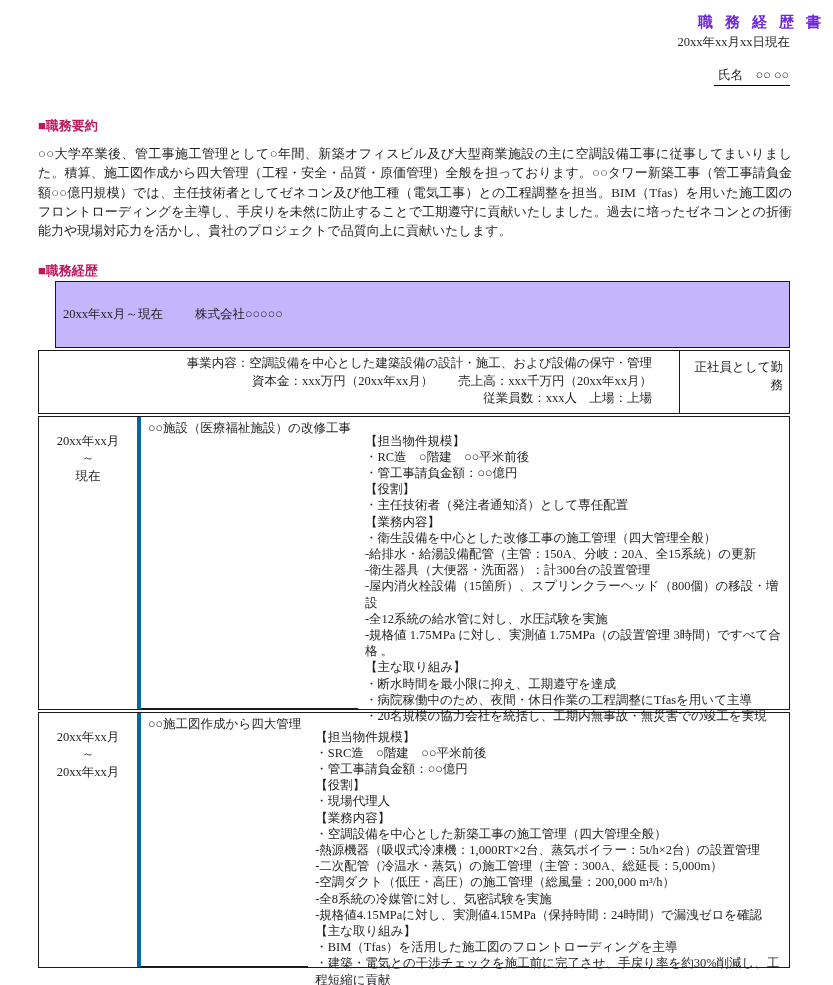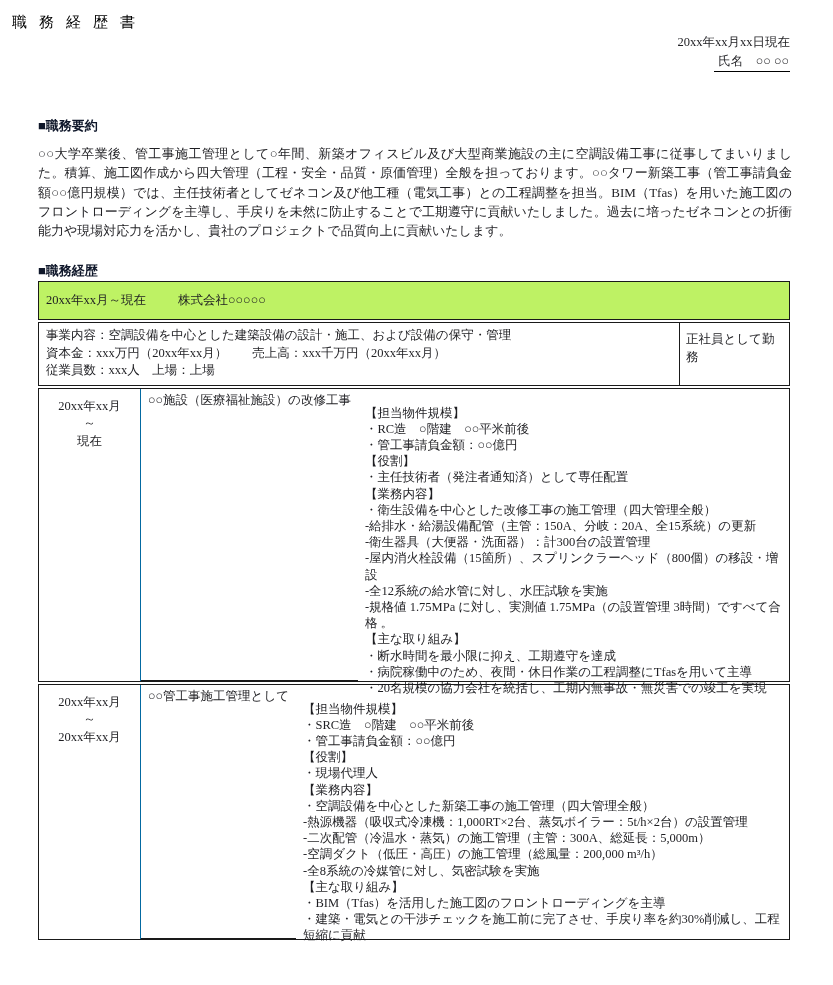--- a/index.html
+++ b/index.html
@@ -5,67 +5,67 @@
   html,body{margin:0;padding:0;}
   body{
     width:833px;height:985px;background:#ffffff;color:#1e1e22;
     font-family:"Liberation Serif","DejaVu Serif",serif;
     overflow:hidden;
   }
   .page{position:relative;width:833px;height:985px;background:#fff;}
 
   .doc-title{
     position:absolute;top:13px;left:0;width:100%;
-    text-align:left;font-size:15px;letter-spacing:12px;text-indent:12px;
-    font-weight:normal;color:#000000;
+    text-align:right;font-size:15px;letter-spacing:12px;text-indent:12px;
+    font-weight:bold;color:#6d28d9;
   }
   .head-right{
     position:absolute;top:34px;right:43px;text-align:right;
     font-size:12.5px;line-height:17px;
   }
   .name-line{
     display:inline-block;border-bottom:1px solid #000;
-    padding:0 1px 1px 4px;margin-top:2px;
+    padding:0 1px 1px 4px;margin-top:16px;
   }
 
   .sec-heading{
-    position:absolute;left:38px;font-size:13px;font-weight:bold;color:#0f172a;
+    position:absolute;left:38px;font-size:13px;font-weight:bold;color:#be185d;
   }
   .sec-heading.summary{top:117px;}
   .sec-heading.career{top:262px;}
 
   .summary-para{
     position:absolute;top:144px;left:38px;width:754px;
     font-size:13px;line-height:19.3px;text-align:justify;
   }
 
   .career-table{
     position:absolute;top:281px;left:38px;width:752px;
     font-size:12.5px;
   }
   .t-row{
     border:1px solid #1a1a1a;margin-bottom:2px;background:#fff;
     box-sizing:border-box;
   }
   .row-company{
-    background:#bef264;display:flex;gap:32px;
-    padding:10px 7px;line-height:17px;
+    background:#c4b5fd;display:flex;gap:32px;
+    padding:24px 7px;line-height:17px;margin-left:17px;
   }
-  .row-business{display:flex;}
+  .row-business{display:flex;text-align:right;}
   .biz-left{
     flex:1;padding:4px 7px 5px;line-height:17.5px;
   }
   .biz-right{
     width:110px;border-left:1px solid #1a1a1a;
     padding:8px 6px;line-height:17.5px;box-sizing:border-box;margin-left:20px;
   }
   .row-project{display:flex;align-items:stretch;}
   .period-cell{
-    width:102px;border-right:1px solid #0369a1;box-sizing:border-box;
-    text-align:center;padding-top:9px;line-height:17.5px;flex:none;
+    width:102px;border-right:4px solid #0369a1;box-sizing:border-box;
+    text-align:center;padding-top:16px;line-height:17.5px;flex:none;
   }
   .proj-right{flex:1;display:flex;flex-direction:row;min-width:0;}
   .proj-title{
     border-bottom:1px solid #1a1a1a;padding:3px 7px 4px;line-height:17px;
   }
   .proj-details{padding:16px 7px 8px;line-height:16.2px;flex:1;}
   .proj-details.p1{height:268px;}
   .proj-details.p2{height:230px;}
 </style>
 </head>
@@ -130,33 +130,34 @@
       </div>
     </div>
 
     <div class="t-row row-project">
       <div class="period-cell">
           <div>20xx年xx月</div>
           <div>～</div>
           <div>20xx年xx月</div>
         </div>
       <div class="proj-right">
-        <div class="proj-title">○○管工事施工管理として</div>
+        <div class="proj-title">○○施工図作成から四大管理</div>
         <div class="proj-details p2">
             <div>【担当物件規模】</div>
             <div>・SRC造　○階建　○○平米前後</div>
             <div>・管工事請負金額：○○億円</div>
             <div>【役割】</div>
             <div>・現場代理人</div>
             <div>【業務内容】</div>
             <div>・空調設備を中心とした新築工事の施工管理（四大管理全般）</div>
             <div>-熱源機器（吸収式冷凍機：1,000RT×2台、蒸気ボイラー：5t/h×2台）の設置管理</div>
             <div>-二次配管（冷温水・蒸気）の施工管理（主管：300A、総延長：5,000m）</div>
             <div>-空調ダクト（低圧・高圧）の施工管理（総風量：200,000 m³/h）</div>
             <div>-全8系統の冷媒管に対し、気密試験を実施</div>
+            <div>-規格値4.15MPaに対し、実測値4.15MPa（保持時間：24時間）で漏洩ゼロを確認</div>
             <div>【主な取り組み】</div>
             <div>・BIM（Tfas）を活用した施工図のフロントローディングを主導</div>
             <div>・建築・電気との干渉チェックを施工前に完了させ、手戻り率を約30%削減し、工程短縮に貢献</div>
           </div>
       </div>
     </div>
 
   </div>
 </div>
 

